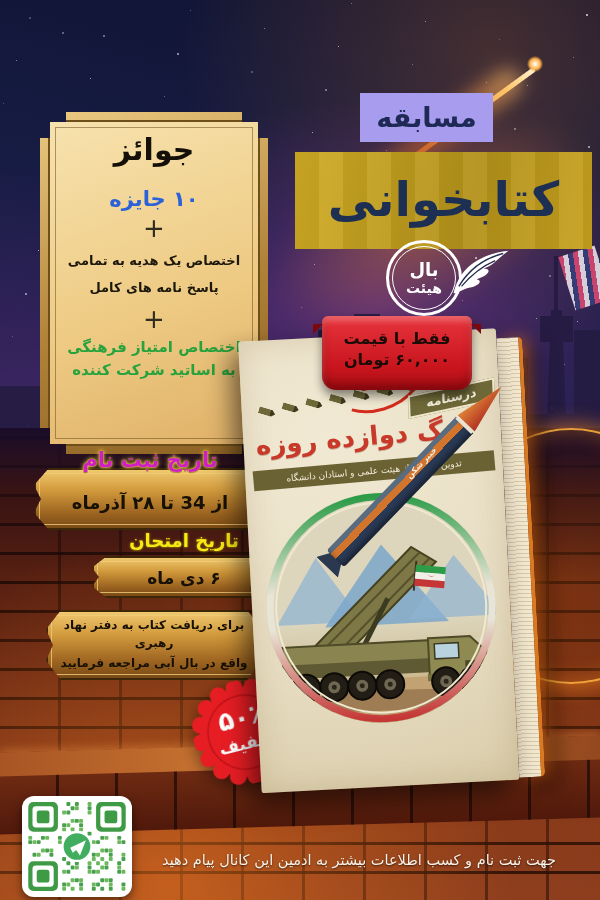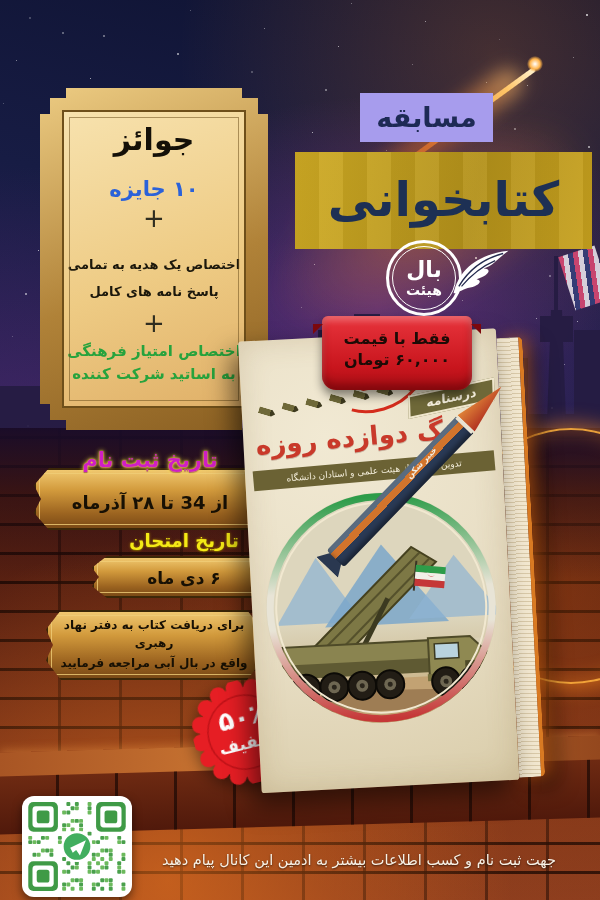--- a/index.html
+++ b/index.html
@@ -50,37 +50,37 @@
       background:linear-gradient(90deg,#a85524 0%,#cf7a34 45%,#94481e 100%);
       box-shadow:0 -3px 8px rgba(255,170,80,.3);}
   .ledge-face{left:0;top:768px;width:600px;height:58px;transform:skewY(-1.6deg);
       background:
         repeating-linear-gradient(90deg, transparent 0 56px, rgba(26,8,4,.7) 56px 59px),
         linear-gradient(180deg,#6e2a12,#50190b);}
   .book-shadow{left:250px;top:748px;width:290px;height:24px;border-radius:50%;
       background:rgba(10,4,2,.5);filter:blur(8px);transform:skewY(-1.6deg);}
 
   
-  .card{left:40px;top:88px;width:228px;height:342px;padding:22px;
+  .card{left:40px;top:112px;width:228px;height:342px;padding:8px;
       background:linear-gradient(160deg,#eccb82,#b08238 55%,#8a5f22);
       clip-path:polygon(0 26px,10px 26px,10px 10px,26px 10px,26px 0,
         calc(100% - 26px) 0,calc(100% - 26px) 10px,calc(100% - 10px) 10px,calc(100% - 10px) 26px,100% 26px,
         100% calc(100% - 26px),calc(100% - 10px) calc(100% - 26px),calc(100% - 10px) calc(100% - 10px),
         calc(100% - 26px) calc(100% - 10px),calc(100% - 26px) 100%,
         26px 100%,26px calc(100% - 10px),10px calc(100% - 10px),10px calc(100% - 26px),0 calc(100% - 26px));
       filter:drop-shadow(0 6px 14px rgba(0,0,0,.55));}
   .card-inner{position:relative;width:100%;height:100%;text-align:center;
       background:linear-gradient(160deg,#f7e2ae,#eecb84 55%,#e0b068);
       border:2px solid #6e4f1a;}
   .card-inner::before{content:'';position:absolute;inset:5px;border:1.5px solid rgba(110,80,30,.55);pointer-events:none;}
   .prizes-title{margin-top:10px;font-size:30px;font-weight:bold;color:#141008;}
   .prize-count{margin-top:20px;font-size:21px;font-weight:bold;color:#2b62d9;}
   .prize-amount{margin-top:3px;font-size:19px;font-weight:bold;color:#9c1414;}
   .plus{margin-top:4px;font-size:26px;color:#2f2d20;line-height:1;}
-  .prize-gift{margin-top:20px;font-size:13px;font-weight:bold;color:#1c180c;line-height:2.1;}
+  .prize-gift{margin-top:6px;font-size:13px;font-weight:bold;color:#1c180c;line-height:2.1;}
   .prize-score{margin-top:4px;font-size:15px;font-weight:bold;color:#27a33d;line-height:1.55;}
 
   
   .plaque{background:linear-gradient(180deg,#f0c870 0%,#d29a3c 35%,#9c6420 75%,#7a4a16 100%);
       border:2px solid #3c2708;
       clip-path:polygon(15px 0,calc(100% - 15px) 0,100% 28%,calc(100% - 7px) 50%,100% 72%,
         calc(100% - 15px) 100%,15px 100%,0 72%,7px 50%,0 28%);
       text-align:center;}
   .plaque::after{content:'';position:absolute;inset:3px;border:1px solid rgba(240,205,120,.8);pointer-events:none;}
   .b-register{left:34px;top:468px;width:232px;height:62px;}
@@ -105,21 +105,21 @@
   .title-badge{left:360px;top:93px;width:133px;height:49px;background:#a79ced;
       text-align:center;line-height:49px;font-size:27px;font-weight:bold;color:#1e2a55;}
   .title-main{left:295px;top:152px;width:297px;height:97px;
       background:repeating-linear-gradient(90deg,rgba(0,0,0,.05) 0 24px,rgba(255,255,255,.05) 24px 48px),
                  linear-gradient(100deg,#cfab24,#b3911a 60%,#c7a11e);
       text-align:center;line-height:95px;font-size:48px;font-weight:bold;color:#1d3054;}
   .logo{left:384px;top:238px;width:126px;height:88px;}
   .logo-circle{position:absolute;left:2px;top:2px;width:76px;height:76px;border:3px solid #fff;border-radius:50%;
       display:flex;flex-direction:column;align-items:center;justify-content:center;}
   .logo-circle::after{content:'';position:absolute;inset:3px;border:1.5px solid #fff;border-radius:50%;}
-  .logo-t1{font-size:22px;font-weight:bold;color:#fff;line-height:1.1;}
+  .logo-t1{font-size:18px;font-weight:bold;color:#fff;line-height:1.1;}
   .logo-t2{font-size:14px;font-weight:bold;color:#fff;line-height:1.2;}
   .logo-wing{position:absolute;left:66px;top:4px;}
 
   .ribbon{left:322px;top:316px;width:150px;height:74px;background:linear-gradient(180deg,#e8343c,#c8151d 70%,#a80e15);
       border-radius:6px 6px 14px 14px;text-align:center;
       box-shadow:0 6px 10px rgba(0,0,0,.45), inset 0 5px 6px rgba(255,255,255,.25), inset 0 -6px 8px rgba(90,0,4,.5);z-index:6;}
   .ribbon::before{content:'';position:absolute;left:-9px;top:8px;border-style:solid;border-width:10px 10px 0 0;
       border-color:#7c080d transparent transparent transparent;}
   .ribbon::after{content:'';position:absolute;right:-9px;top:8px;border-style:solid;border-width:10px 0 0 10px;
       border-color:#7c080d transparent transparent transparent;}

